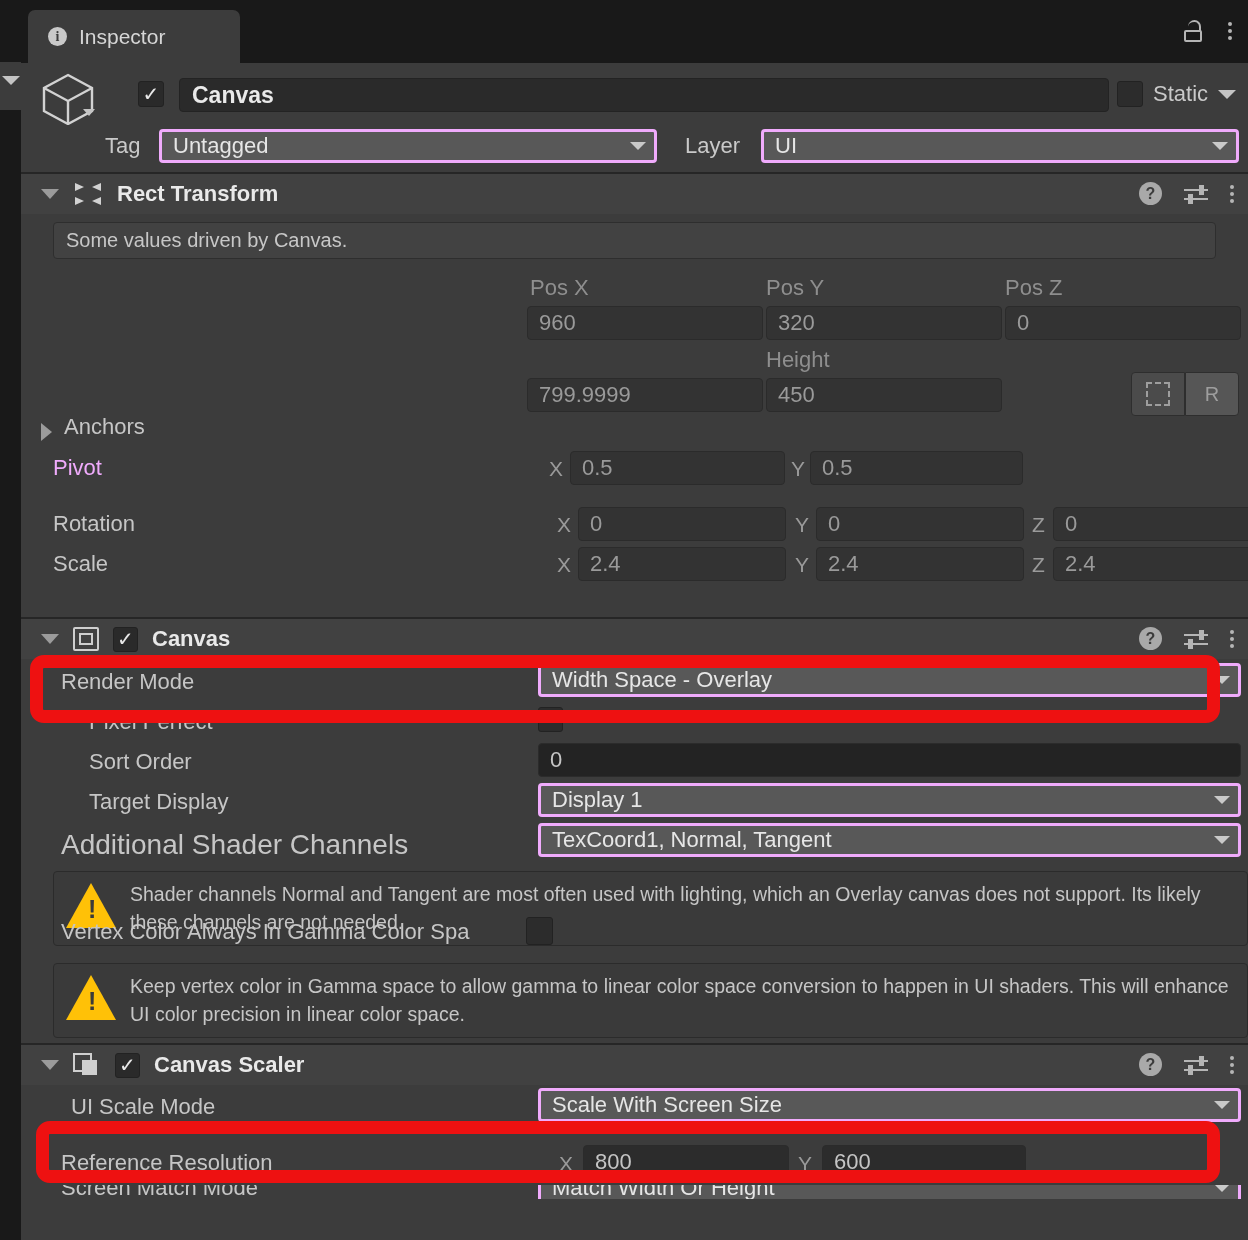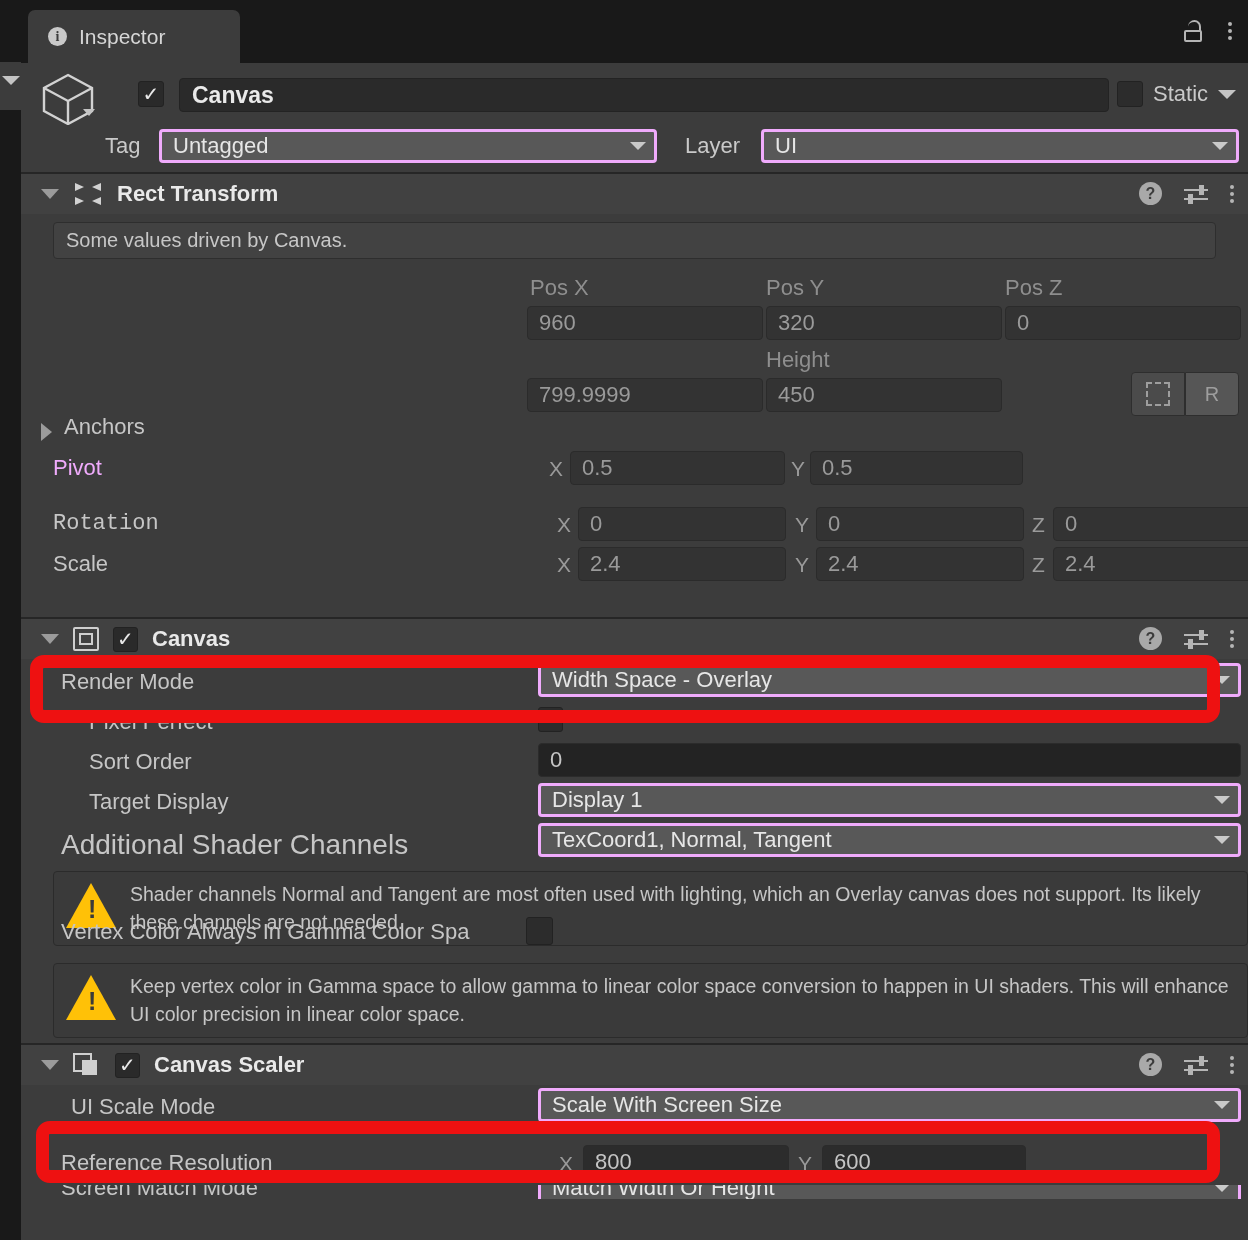--- a/index.html
+++ b/index.html
@@ -240,21 +240,21 @@
 
       <span class="foldout closed" style="position:absolute;left:20px;top:164px;margin:0;"></span>
       <span style="position:absolute;left:43px;top:155px;color:#c6c6c6;font-size:22px;">Anchors</span>
 
       <span style="position:absolute;left:32px;top:196px;color:#f0abfc;font-size:22px;">Pivot</span>
       <span class="axis" style="position:absolute;left:528px;top:198px;">X</span>
       <div class="field" style="position:absolute;left:549px;top:192px;width:215px;">0.5</div>
       <span class="axis" style="position:absolute;left:770px;top:198px;">Y</span>
       <div class="field" style="position:absolute;left:789px;top:192px;width:213px;">0.5</div>
 
-      <span style="position:absolute;left:32px;top:252px;color:#c6c6c6;font-size:22px;font-family:Liberation Mono, monospace;">Rotation</span>
+      <span style="position:absolute;left:32px;top:252px;color:#c6c6c6;font-size:22px;">Rotation</span>
       <span class="axis" style="position:absolute;left:536px;top:254px;">X</span>
       <div class="field" style="position:absolute;left:557px;top:248px;width:208px;">0</div>
       <span class="axis" style="position:absolute;left:774px;top:254px;">Y</span>
       <div class="field" style="position:absolute;left:795px;top:248px;width:208px;">0</div>
       <span class="axis" style="position:absolute;left:1011px;top:254px;">Z</span>
       <div class="field" style="position:absolute;left:1032px;top:248px;width:208px;">0</div>
 
       <span style="position:absolute;left:32px;top:292px;color:#c6c6c6;font-size:22px;">Scale</span>
       <span class="axis" style="position:absolute;left:536px;top:294px;">X</span>
       <div class="field" style="position:absolute;left:557px;top:288px;width:208px;">2.4</div>

